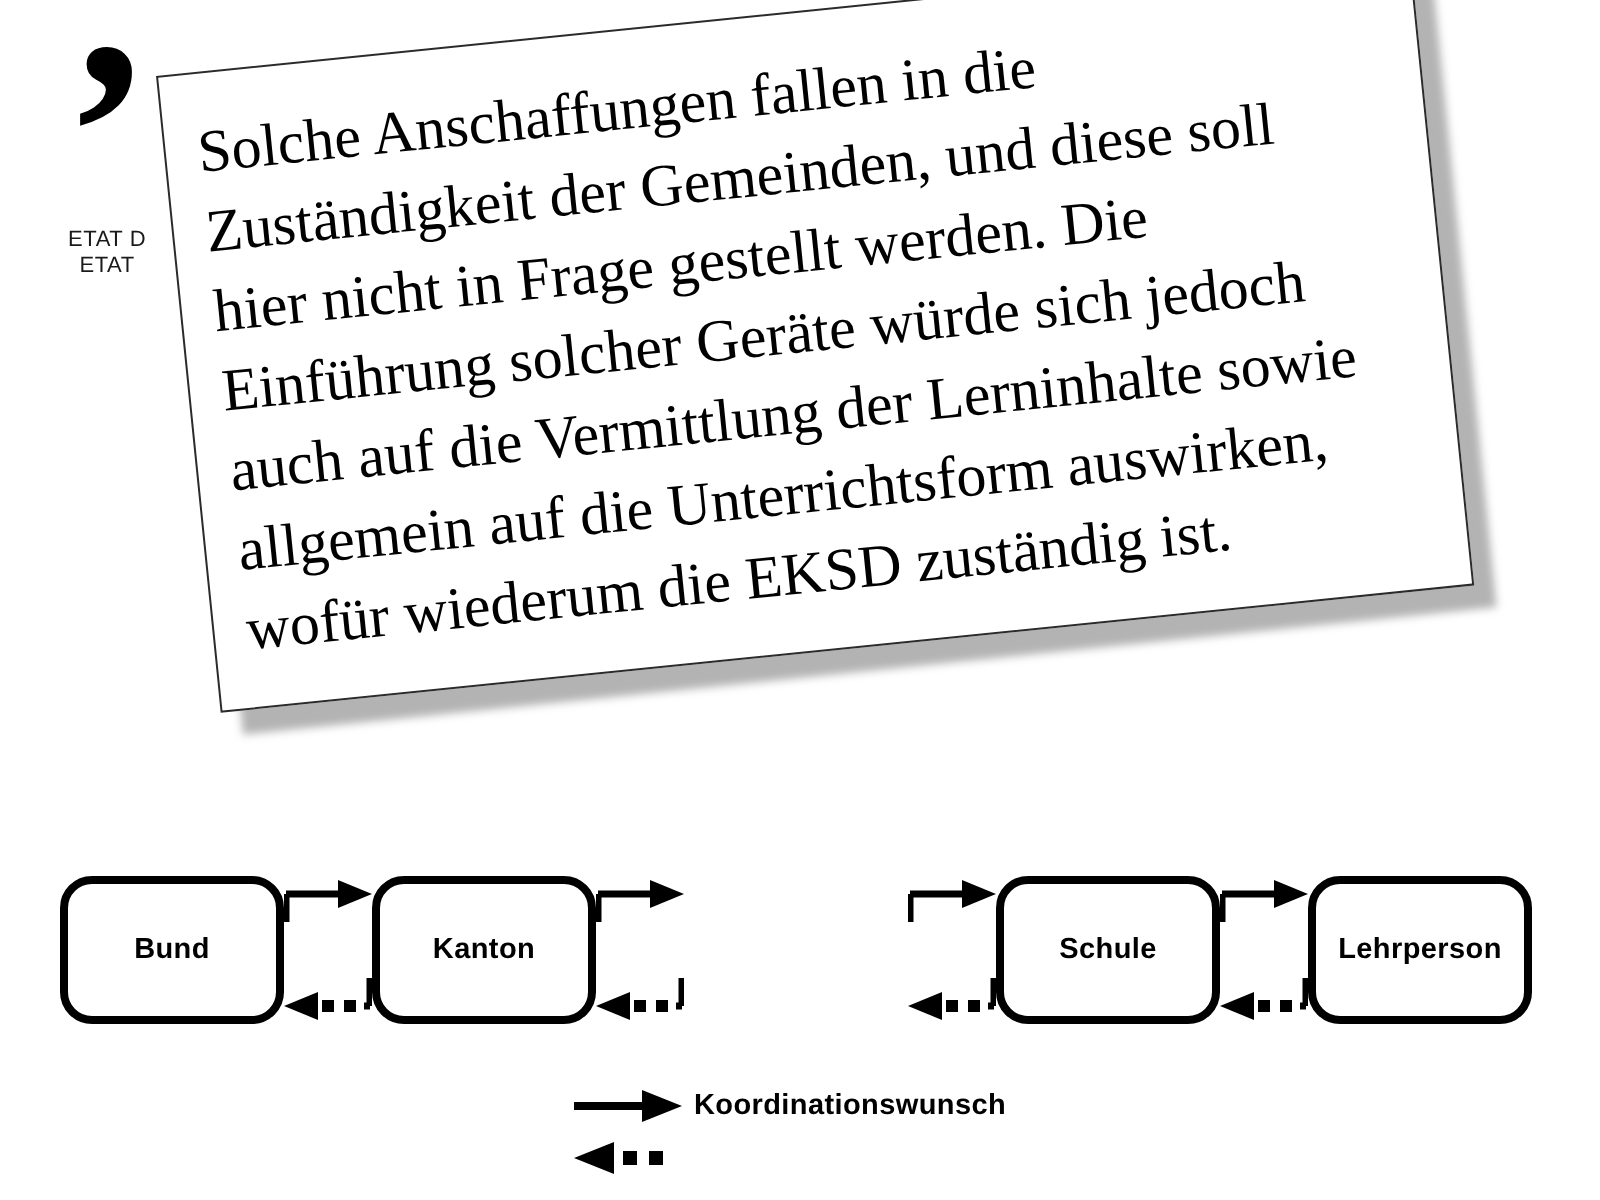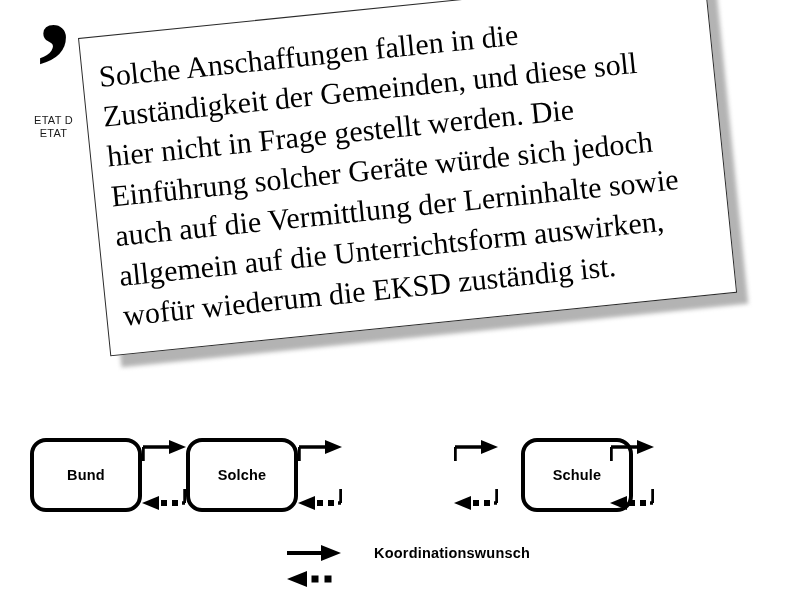--- a/index.html
+++ b/index.html
@@ -146,21 +146,20 @@
     flex: 0 0 62px;
   }
   .legend-glyph svg { display: block; }
   .legend-label {
     font-family: "Liberation Sans", sans-serif;
     font-size: 14.5px;
     font-weight: 700;
     color: #000000;
     letter-spacing: 0.2px;
     white-space: nowrap;
-    margin-left: 27px;
   }
 </style>
 </head>
 <body>
 
 <div id="logo">
   <div id="logo-quote">’</div>
   <div id="logo-lines">
     <div class="logo-line">ETAT D</div>
     <div class="logo-line">ETAT</div>
@@ -196,21 +195,21 @@
         <g>
           <line x1="43" y1="51" x2="43" y2="65" stroke="#000000" stroke-width="3.5"></line>
           <polygon points="0,65 17,58 17,72" fill="#000000"></polygon>
           <rect x="19" y="62" width="6" height="6" fill="#000000"></rect>
           <rect x="30" y="62" width="6" height="6" fill="#000000"></rect>
           <line x1="40" y1="65" x2="43" y2="65" stroke="#000000" stroke-width="3.5"></line>
         </g>
       </svg>
     </div>
     <div class="node" style="left: 174px;">
-      <span class="node-label">Solche</span>
+      <span class="node-label">Kanton</span>
     </div>
     <div class="connector" style="left: 286px;">
       <svg width="44" height="74" viewBox="0 0 44 74">
         <g>
           <line x1="1" y1="23" x2="1" y2="9" stroke="#000000" stroke-width="3.5"></line>
           <line x1="1" y1="9" x2="28" y2="9" stroke="#000000" stroke-width="3.5"></line>
           <polygon points="27,2 44,9 27,16" fill="#000000"></polygon>
         </g>
         <g>
           <line x1="43" y1="51" x2="43" y2="65" stroke="#000000" stroke-width="3.5"></line>
@@ -230,38 +229,41 @@
         </g>
         <g>
           <line x1="43" y1="51" x2="43" y2="65" stroke="#000000" stroke-width="3.5"></line>
           <polygon points="0,65 17,58 17,72" fill="#000000"></polygon>
           <rect x="19" y="62" width="6" height="6" fill="#000000"></rect>
           <rect x="30" y="62" width="6" height="6" fill="#000000"></rect>
           <line x1="40" y1="65" x2="43" y2="65" stroke="#000000" stroke-width="3.5"></line>
         </g>
       </svg>
     </div>
-    <div class="node" style="left: 486px; margin-left: 23px;">
+    <div class="node" style="left: 486px;">
       <span class="node-label">Schule</span>
     </div>
     <div class="connector" style="left: 598px;">
       <svg width="44" height="74" viewBox="0 0 44 74">
         <g>
           <line x1="1" y1="23" x2="1" y2="9" stroke="#000000" stroke-width="3.5"></line>
           <line x1="1" y1="9" x2="28" y2="9" stroke="#000000" stroke-width="3.5"></line>
           <polygon points="27,2 44,9 27,16" fill="#000000"></polygon>
         </g>
         <g>
           <line x1="43" y1="51" x2="43" y2="65" stroke="#000000" stroke-width="3.5"></line>
           <polygon points="0,65 17,58 17,72" fill="#000000"></polygon>
           <rect x="19" y="62" width="6" height="6" fill="#000000"></rect>
           <rect x="30" y="62" width="6" height="6" fill="#000000"></rect>
           <line x1="40" y1="65" x2="43" y2="65" stroke="#000000" stroke-width="3.5"></line>
         </g>
       </svg>
+    </div>
+    <div class="node" style="left: 642px;">
+      <span class="node-label">Lehrperson</span>
     </div>
   </div>
 
 <div id="legend">
     <div class="legend-row">
       <div class="legend-glyph">
         <svg width="62" height="22" viewBox="0 0 62 22">
           <line x1="2" y1="11" x2="38" y2="11" stroke="#000000" stroke-width="4"></line>
           <polygon points="36,3 56,11 36,19" fill="#000000"></polygon>
         </svg>

